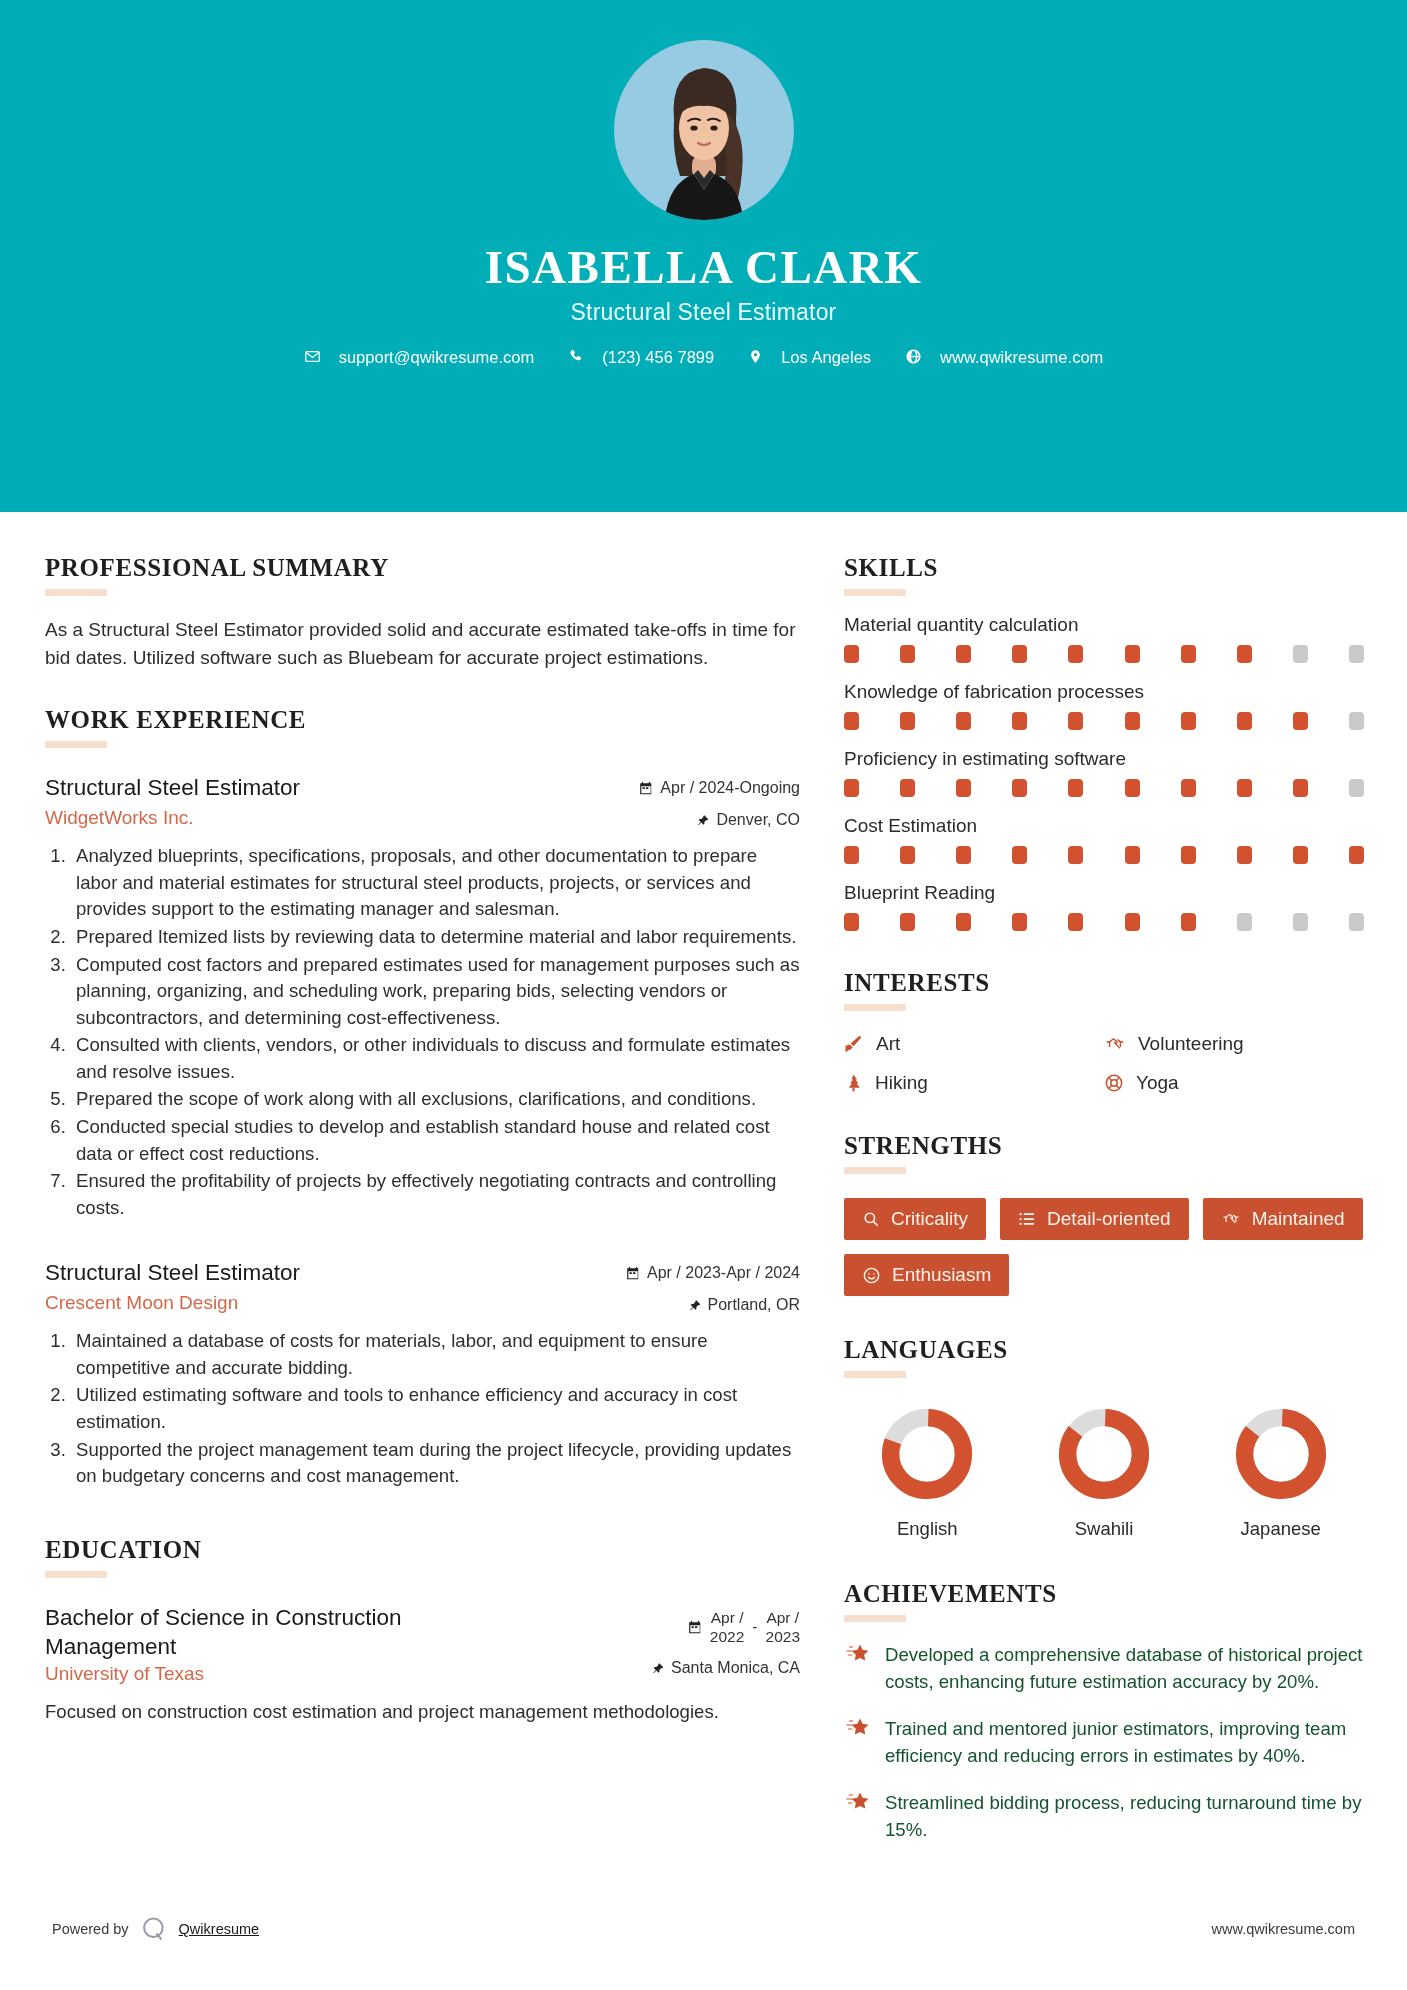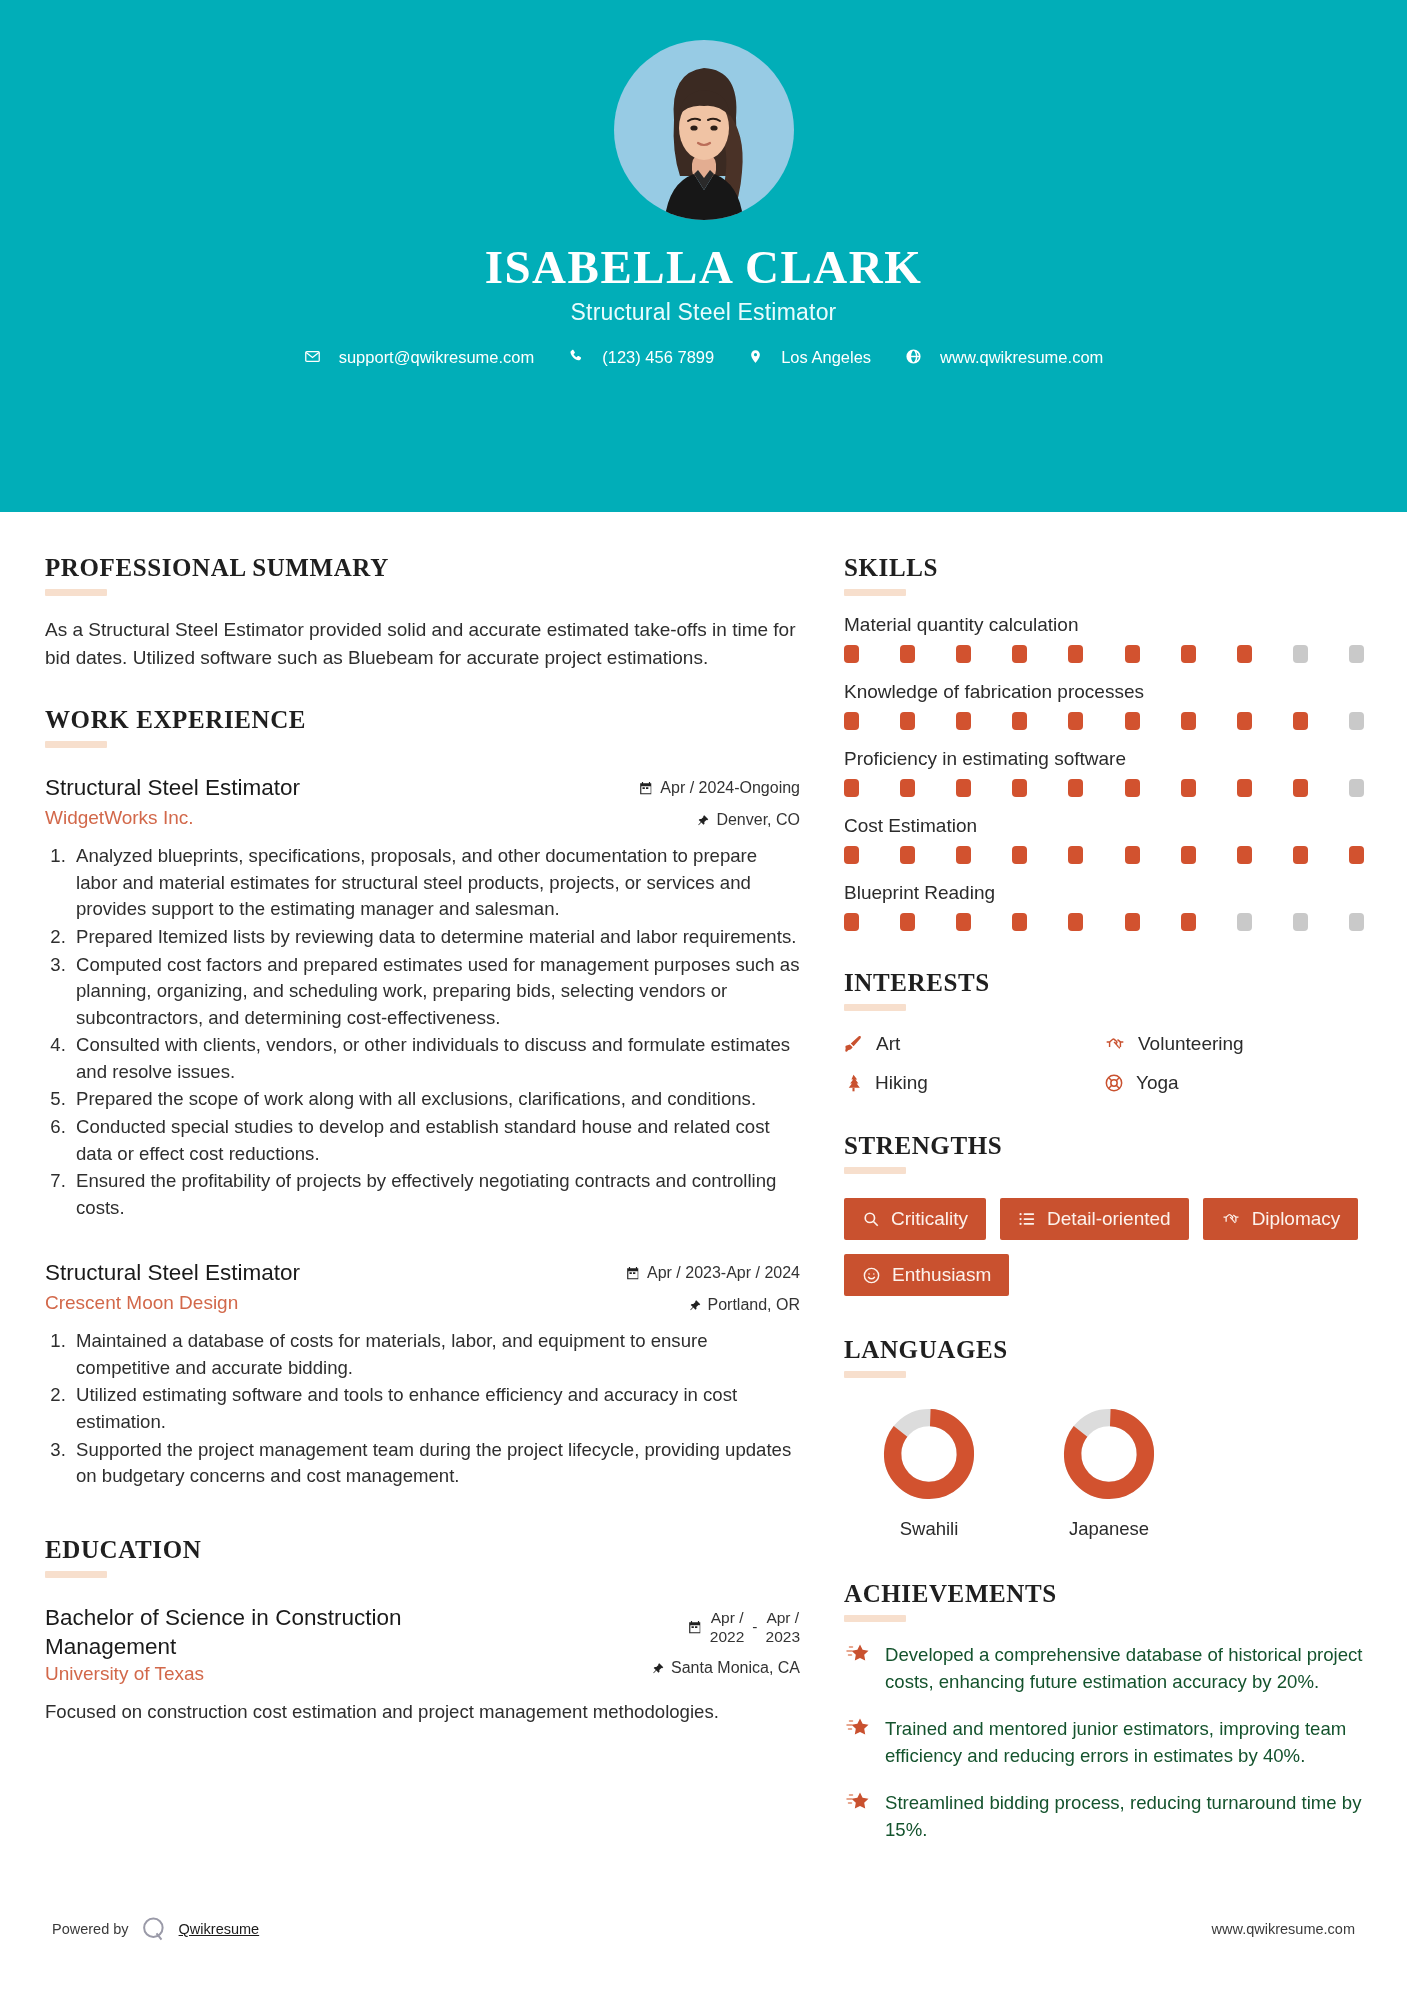--- a/index.html
+++ b/index.html
@@ -578,41 +578,48 @@
           <span>Detail-oriented</span>
         </div>
 
         <div class="tag">
           <svg class="ic" width="20" height="18" viewBox="0 0 24 24" fill="none" stroke="#fdf2ec" stroke-width="1.7">
             <path d="M2 9.5h3.5L9 6.5c.6-.5 1.5-.5 2.1 0L14 9c.5.5.5 1.3 0 1.8-.5.5-1.3.5-1.8 0l-1.4-1.3"></path>
             <path d="M22 9.5h-3.5L15 6.8"></path>
             <path d="M12.2 11l2.3 2.2M14.2 13.5l1.9 1.8M16.2 15.6l1.7 1.6"></path>
             <path d="M5.5 9.5v6M18.5 9.5v6"></path>
           </svg>
-          <span>Diplomacy</span>
+          <span>Maintained</span>
         </div>
 
         <div class="tag">
           <svg class="ic" width="19" height="19" viewBox="0 0 24 24" fill="none" stroke="#fdf2ec" stroke-width="1.8">
             <circle cx="12" cy="12" r="9"></circle>
             <circle cx="9" cy="10" r="1" fill="#fdf2ec" stroke="none"></circle>
             <circle cx="15" cy="10" r="1" fill="#fdf2ec" stroke="none"></circle>
             <path d="M8.2 14.2c1 1.3 2.3 2 3.8 2s2.8-.7 3.8-2" stroke-linecap="round"></path>
           </svg>
           <span>Enthusiasm</span>
         </div>
 
       </div>
     </div>
 
     <div class="section" style="margin-top:40px;">
       <div class="sec-title">LANGUAGES</div>
       <div class="sec-rule"></div>
 
       <div class="langs">
+        <div class="lang">
+          <svg width="96" height="96" viewBox="0 0 42 42">
+              <circle cx="21" cy="21" r="15.915" fill="none" stroke="#DCDCDC" stroke-width="7.6"></circle>
+              <circle cx="21" cy="21" r="15.915" fill="none" stroke="#D2522F" stroke-width="7.6" stroke-dasharray="79.99751533101049 99.99689416376312" transform="rotate(-88 21 21)"></circle>
+            </svg>
+          <div class="lang-label">English</div>
+        </div>
         <div class="lang">
           <svg width="96" height="96" viewBox="0 0 42 42">
               <circle cx="21" cy="21" r="15.915" fill="none" stroke="#DCDCDC" stroke-width="7.6"></circle>
               <circle cx="21" cy="21" r="15.915" fill="none" stroke="#D2522F" stroke-width="7.6" stroke-dasharray="84.99736003919865 99.99689416376312" transform="rotate(-88 21 21)"></circle>
             </svg>
           <div class="lang-label">Swahili</div>
         </div>
         <div class="lang">
           <svg width="96" height="96" viewBox="0 0 42 42">
               <circle cx="21" cy="21" r="15.915" fill="none" stroke="#DCDCDC" stroke-width="7.6"></circle>

